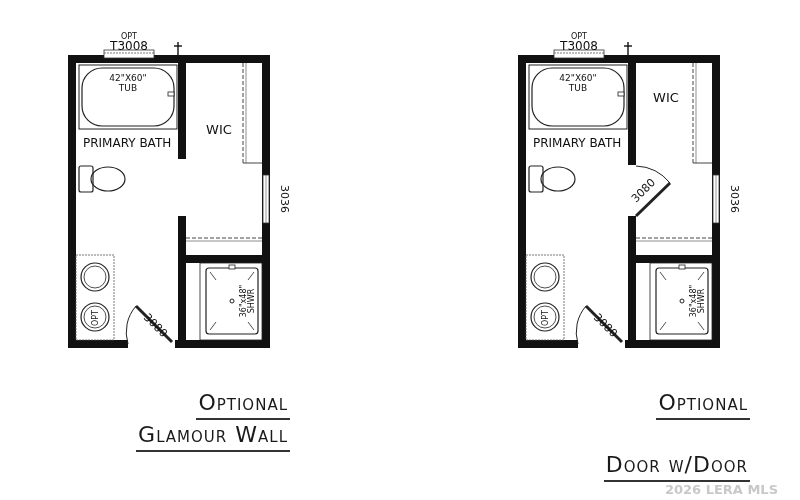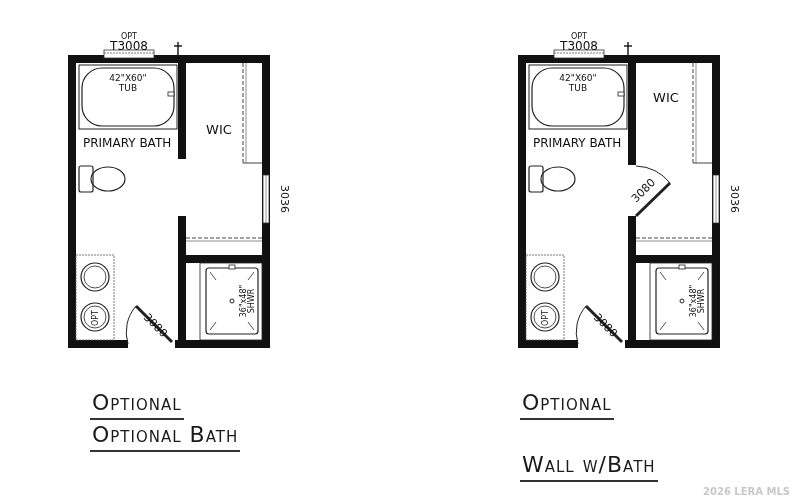--- a/index.html
+++ b/index.html
@@ -1,21 +1,21 @@
 <!DOCTYPE html>
 <html><head>
 <meta charset="utf-8">
 <style>
   html, body { margin:0; padding:0; background:#ffffff; }
   body { width:800px; height:500px; position:relative; overflow:hidden; font-family:"DejaVu Sans", sans-serif; }
   svg.plan { position:absolute; left:0; top:0; }
   .lbl { font-family:"DejaVu Sans", sans-serif; fill:#111; }
-  .caption { position:absolute; text-align:left; font-family:"DejaVu Sans", sans-serif; color:#1a1a1a; font-variant:small-caps; font-size:22px; letter-spacing:1px; line-height:30px; }
+  .caption { position:absolute; text-align:right; font-family:"DejaVu Sans", sans-serif; color:#1a1a1a; font-variant:small-caps; font-size:22px; letter-spacing:1px; line-height:30px; }
   .caption span { display:inline-block; border-bottom:2px solid #333; padding:0 2px; }
-  .watermark { position:absolute; right:10px; bottom:3px; font-size:10px; color:#c8c8c8; font-family:"DejaVu Sans", sans-serif; font-weight:bold; }
+  .watermark { position:absolute; right:22px; bottom:3px; font-size:13px; color:#c8c8c8; font-family:"DejaVu Sans", sans-serif; font-weight:bold; }
 </style>
 </head>
 <body>
 
 <svg class="plan" width="800" height="500" viewBox="0 0 800 500">
 
   <g>
 
     <rect x="68" y="55" width="202" height="8" fill="#111"></rect>
     <rect x="68" y="55" width="8" height="293" fill="#111"></rect>
@@ -134,22 +134,22 @@
     <line x1="704" y1="330" x2="698" y2="322" stroke="#222" stroke-width="0.8"></line>
     <circle cx="682" cy="301" r="2" fill="none" stroke="#222"></circle>
     <rect x="679" y="265" width="6" height="4" fill="#fff" stroke="#222" stroke-width="0.8"></rect>
     <text class="lbl" x="696" y="301" font-size="8" text-anchor="middle" transform="rotate(-90 696 301)">36"x48"</text>
     <text class="lbl" x="704" y="301" font-size="8" text-anchor="middle" transform="rotate(-90 704 301)">SHWR</text>
   </g>
 </svg>
 
 <div class="caption" style="left:90px; top:388px; width:200px;">
   <span>Optional</span><br>
-  <span>Optional Bath</span>
+  <span>Glamour Wall</span>
 </div>
 
 <div class="caption" style="left:520px; top:388px; width:230px;">
   <span>Optional</span><br>
   <br>
-  <span>Wall w/Bath</span>
+  <span>Door w/Door</span>
 </div>
 
 <div class="watermark">2026 LERA MLS</div>
 
 </body></html>

